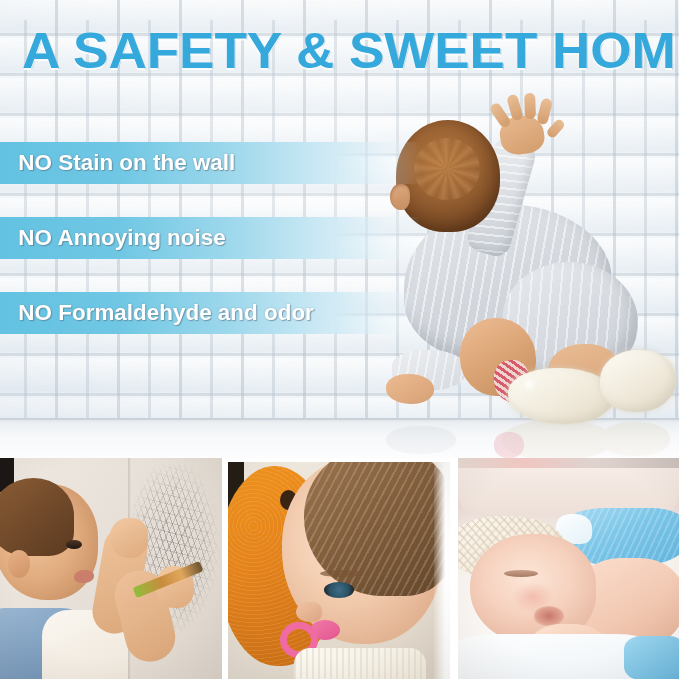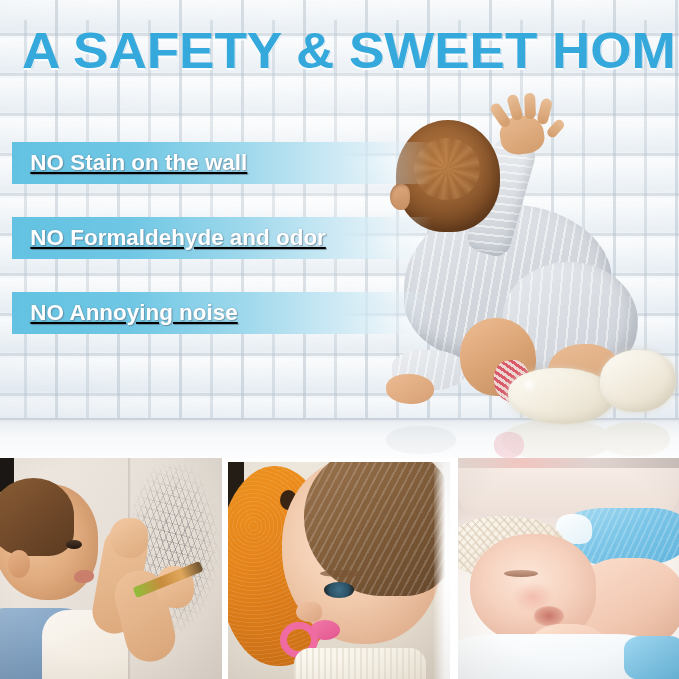--- a/index.html
+++ b/index.html
@@ -133,24 +133,23 @@
     transform-origin: left center;
     white-space: nowrap;
     text-shadow:
       0 2px 0 rgba(255,255,255,0.85),
       1px 1px 0 rgba(20,120,170,0.25);
   }
 
   
   .features {
     position: absolute;
-    left: 12px;
+    left: 0;
     top: 142px;
     width: 420px;
-    text-decoration: underline;
   }
   .feature {
     position: relative;
     height: 42px;
     margin-bottom: 33px;
     background: linear-gradient(90deg,
       #63c2e2 0%,
       #6fc7e4 28%,
       #9ed8ec 55%,
       #cfeaf5 78%,
@@ -674,24 +673,24 @@
       <div class="hb-ref-shape hb-r4"></div>
     </div>
 
     <div class="title">A SAFETY &amp; SWEET HOME</div>
 
     <div class="features">
       <div class="feature">
         <span class="feature-label">NO Stain on the wall</span>
       </div>
       <div class="feature">
-        <span class="feature-label">NO Formaldehyde and odor</span>
+        <span class="feature-label">NO Annoying noise</span>
       </div>
       <div class="feature">
-        <span class="feature-label">NO Annoying noise</span>
+        <span class="feature-label">NO Formaldehyde and odor</span>
       </div>
     </div>
 
   </div>
 
   <div class="photo-strip">
 
     <div class="photo ph1">
       <div class="p1-wall"></div>
       <div class="p1-wall-edge"></div>

